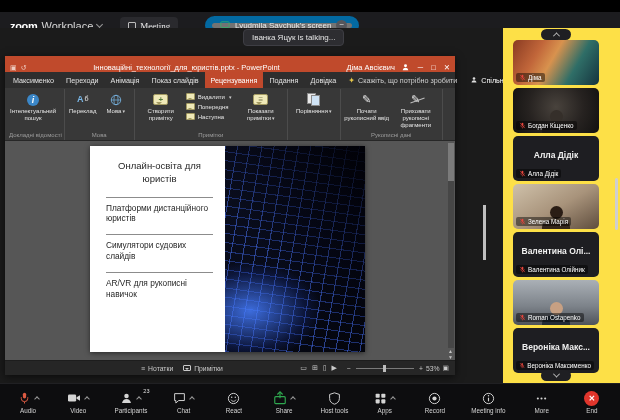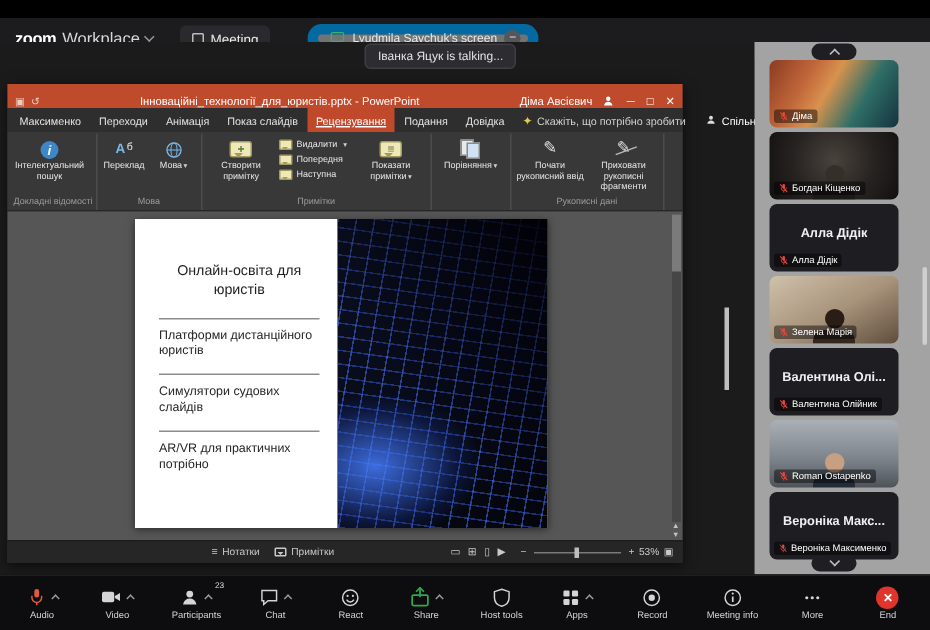--- a/index.html
+++ b/index.html
@@ -9,21 +9,21 @@
 
   
   .topbar { position:absolute; top:12px; left:0; right:0; height:28px; background:#1c1c1f;
             border-bottom:1px solid #000; display:flex; align-items:center; padding:0 10px; }
   .logo { display:flex; align-items:baseline; gap:4px; color:#fff; font-size:11px; }
   .logo b { font-weight:700; letter-spacing:-0.3px; }
   .logo .wp { color:#d8d8d8; font-weight:400; }
   .chev-down { width:5px; height:5px; border-left:1px solid #9a9a9a; border-bottom:1px solid #9a9a9a;
                transform:rotate(-45deg); margin:0 0 2px 4px; }
   .meeting-tab { display:flex; align-items:center; gap:4px; margin-left:18px; color:#ececec;
-                 font-size:9px; padding:4px 8px; border-radius:4px; background:#2a2a2e; }
+                 font-size:9px; padding:4px 8px; border-radius:4px; background:#2a2a2e;font-family:Liberation Serif, serif; }
   .mt-icon { width:8px; height:7px; border:1px solid #bdbdbd; border-radius:1px; }
   .share-pill { position:absolute; left:205px; top:4px; height:19px; display:flex; align-items:center;
                 gap:5px; background:#737373; border:7px solid #0369a1; border-radius:10px; padding:0 5px 0 8px; }
   .pill-text { color:#e8e8e8; font-size:8px; white-space:nowrap; }
   .stop-icon { width:11px; height:11px; border-radius:50%; background:#55565b; color:#e2e2e2;
                font-size:8px; line-height:10px; text-align:center; }
 
   .tooltip { position:absolute; top:29px; left:243px; height:17px; padding:0 8px; background:#2d2d31;
              border:1px solid #3e3e44; border-radius:4px; color:#e3e3e3; font-size:8px; line-height:15px; z-index:9; }
 
@@ -38,21 +38,21 @@
                color:#fff; font-size:7.5px; padding:0 5px; }
   .qat { display:flex; gap:4px; color:#f3d9cf; font-size:7px; }
   .qat span { opacity:.9; }
   .ppt-filename { flex:1; text-align:center; white-space:nowrap; overflow:hidden; text-overflow:ellipsis; }
   .ppt-user { white-space:nowrap; }
   .winctl { display:flex; gap:8px; font-size:7.5px; color:#fff; align-items:center; }
 
   .ppt-tabs { height:16px; background:#2e2e2e; display:flex; align-items:center; font-size:7.2px;
               color:#e2e2e2; padding-left:2px; }
   .ptab { height:100%; display:flex; align-items:center; padding:0 6px; white-space:nowrap; }
-  .ptab.active { background:#c0492c; color:#fff;text-decoration:underline; }
+  .ptab.active { background:#c0492c; color:#fff; }
   .tellme { display:flex; align-items:center; gap:3px; padding:0 6px; color:#cfcfcf; white-space:nowrap; }
   .bulb { color:#e8c84a; font-size:8px; }
   .ppt-share-btn { margin-left:auto; display:flex; align-items:center; gap:3px; padding:0 7px;
                    color:#fff; white-space:nowrap; }
 
   .ribbon { position:relative; height:53px; background:#383838; border-bottom:1px solid #272727;
             display:flex; padding:1px 0 0 2px; }
   .rgroup { display:flex; flex-direction:column; border-right:1px solid #4c4c4c; padding:1px 2px 0; }
   .rgroup-buttons { display:flex; flex:1; align-items:flex-start; gap:1px; }
   .rgroup-label { text-align:center; font-size:6px; color:#9c9c9c; height:9px; line-height:9px; white-space:nowrap; }
@@ -78,21 +78,21 @@
   .ico-docs i { position:absolute; width:9px; height:11px; background:#e9e9e9; border:1px solid #8a8a8a; }
   .ico-docs i:first-child { left:0; top:0; }
   .ico-docs i:last-child { left:4px; top:2px; background:#cfe3f5; }
   .pen { font-size:11px; color:#e3e3e3; line-height:1; }
   .pen-hide { position:relative; }
   .pen-hide:after { content:""; position:absolute; left:-1px; top:6px; width:15px; height:1px; background:#bbb; transform:rotate(-20deg); }
 
   .canvas { position:absolute; top:85px; left:0; right:0; bottom:15px; background:#565656; overflow:hidden; }
   .slide { position:absolute; left:85px; top:5px; width:275px; height:206px; background:#fff;
            box-shadow:0 1px 5px rgba(0,0,0,.55); }
-  .slide-left { position:absolute; left:0; top:15px; width:135px; height:100%; padding:14px 12px 0 16px; }
+  .slide-left { position:absolute; left:0; top:0; width:135px; height:100%; padding:14px 12px 0 16px; }
   .slide-title { font-size:9.5px; color:#1f1f1f; text-align:center; line-height:1.35; margin-bottom:11px; }
   .slide-bullet { font-size:8.3px; color:#262626; line-height:1.3; border-top:1px solid #8c8c8c;
                   padding-top:5px; margin-top:10px; }
   .slide-image { position:absolute; left:135px; top:0; right:0; height:100%;
     background:
       linear-gradient(225deg, rgba(0,0,5,.92) 0%, rgba(0,0,10,.35) 38%, transparent 60%),
       radial-gradient(ellipse 95px 65px at 18% 80%, rgba(70,125,255,.85), rgba(25,50,140,.3) 58%, transparent 75%),
       repeating-linear-gradient(100deg, rgba(72,112,238,.55) 0 1px, transparent 1px 12px),
       repeating-linear-gradient(8deg, rgba(60,100,230,.45) 0 1px, transparent 1px 9px),
       linear-gradient(135deg, #0c1022 0%, #070a18 55%, #04050c 100%); }
@@ -106,21 +106,21 @@
                 color:#c9c9c9; padding:0 6px; gap:10px; }
   .sb-item { display:flex; align-items:center; gap:3px; white-space:nowrap; }
   .sb-icon { font-size:7px; color:#c9c9c9; }
   .bub-gray { width:8px; height:6px; background:transparent; border:1px solid #c9c9c9; border-radius:1px; position:relative; }
   .bub-gray:after { content:""; position:absolute; left:1px; bottom:-2px; border:2px solid transparent; border-top-color:#c9c9c9; }
   .sb-views { margin-left:auto; display:flex; gap:5px; font-size:7px; }
   .zslider { width:58px; height:1px; background:#7a7a7a; position:relative; margin:0 2px; }
   .zthumb { position:absolute; left:46%; top:-3px; width:3px; height:7px; background:#bdbdbd; }
 
   
-  .strip { position:absolute; top:28px; right:0; width:117px; height:355px; background:#a3a3a3; }
+  .strip { position:absolute; top:28px; right:0; width:117px; height:355px; background:#fde047; }
   .tile { position:absolute; left:10px; width:86px; height:45px; border-radius:5px; overflow:hidden; background:#1e1e22; }
   .tile-label { position:absolute; left:3px; bottom:3px; display:flex; align-items:center; gap:2px;
                 font-size:6.3px; color:#fff; background:rgba(0,0,0,.45); padding:1px 3px; border-radius:2px;
                 max-width:78px; white-space:nowrap; overflow:hidden; text-overflow:ellipsis; }
   .center-name { position:absolute; inset:0 0 8px 0; display:flex; align-items:center; justify-content:center;
                  font-size:8.5px; font-weight:600; color:#f0f0f0; white-space:nowrap; overflow:hidden; }
   .t-dima { background:linear-gradient(120deg,#8a3b22 0%,#c1663a 28%,#d8924e 45%,#2f6e67 70%,#15333e 100%); }
   .t-bohdan { background:radial-gradient(circle at 50% 42%, #49433d 0%, #262220 55%, #121110 100%); }
   .t-zelena { background:linear-gradient(150deg,#cfc1aa 0%,#a8937b 52%,#5f4d3d 100%); }
   .t-roman { background:linear-gradient(180deg,#aab0b6 0%,#7d838a 58%,#4e535a 100%); }
@@ -329,21 +329,21 @@
           <div class="rgroup-label">Рукописні дані</div>
         </div>
       </div>
 
       <div class="canvas">
         <div class="slide">
           <div class="slide-left">
             <div class="slide-title">Онлайн-освіта для юристів</div>
             <div class="slide-bullet">Платформи дистанційного юристів</div>
             <div class="slide-bullet">Симулятори судових слайдів</div>
-            <div class="slide-bullet">AR/VR для практичних потрібно</div>
+            <div class="slide-bullet">AR/VR для рукописні навичок</div>
           </div>
           <div class="slide-image"></div>
         </div>
         <div class="vscroll">
             <div class="vthumb"></div>
           </div>
         <div class="canvas-arrows">
             <span>▲</span>
             <span>▼</span>
           </div>

